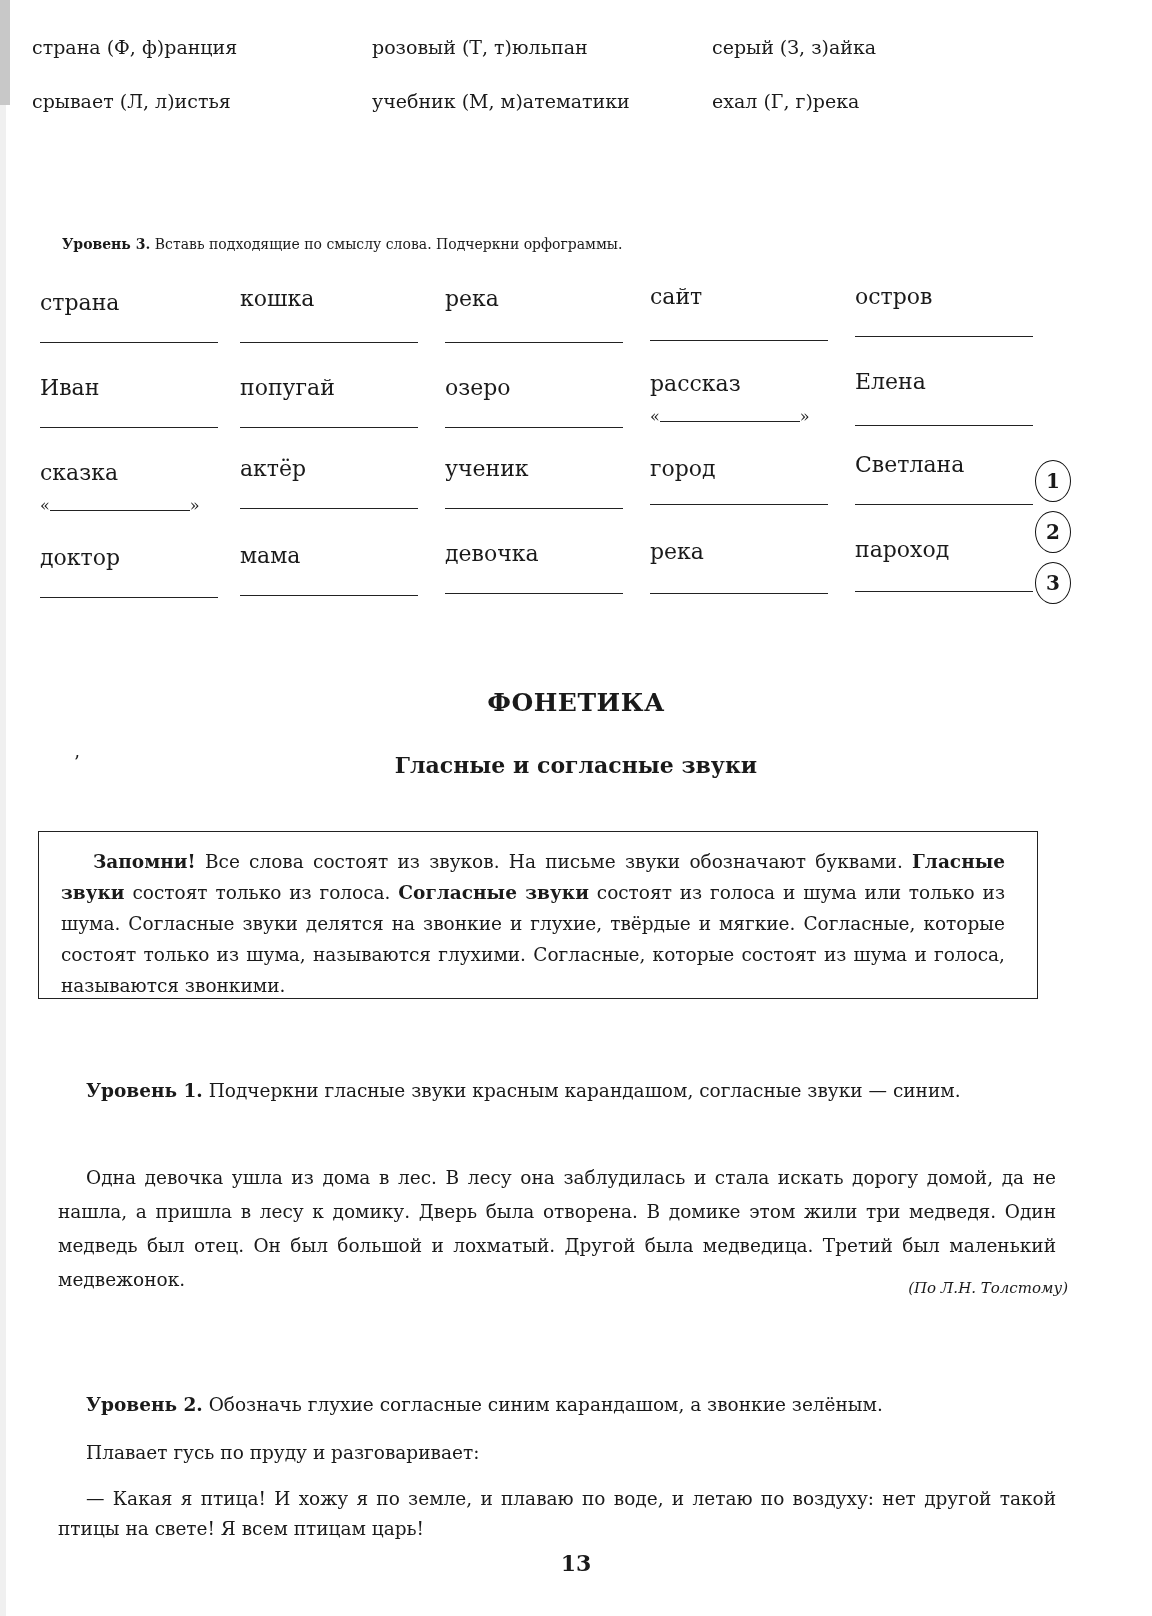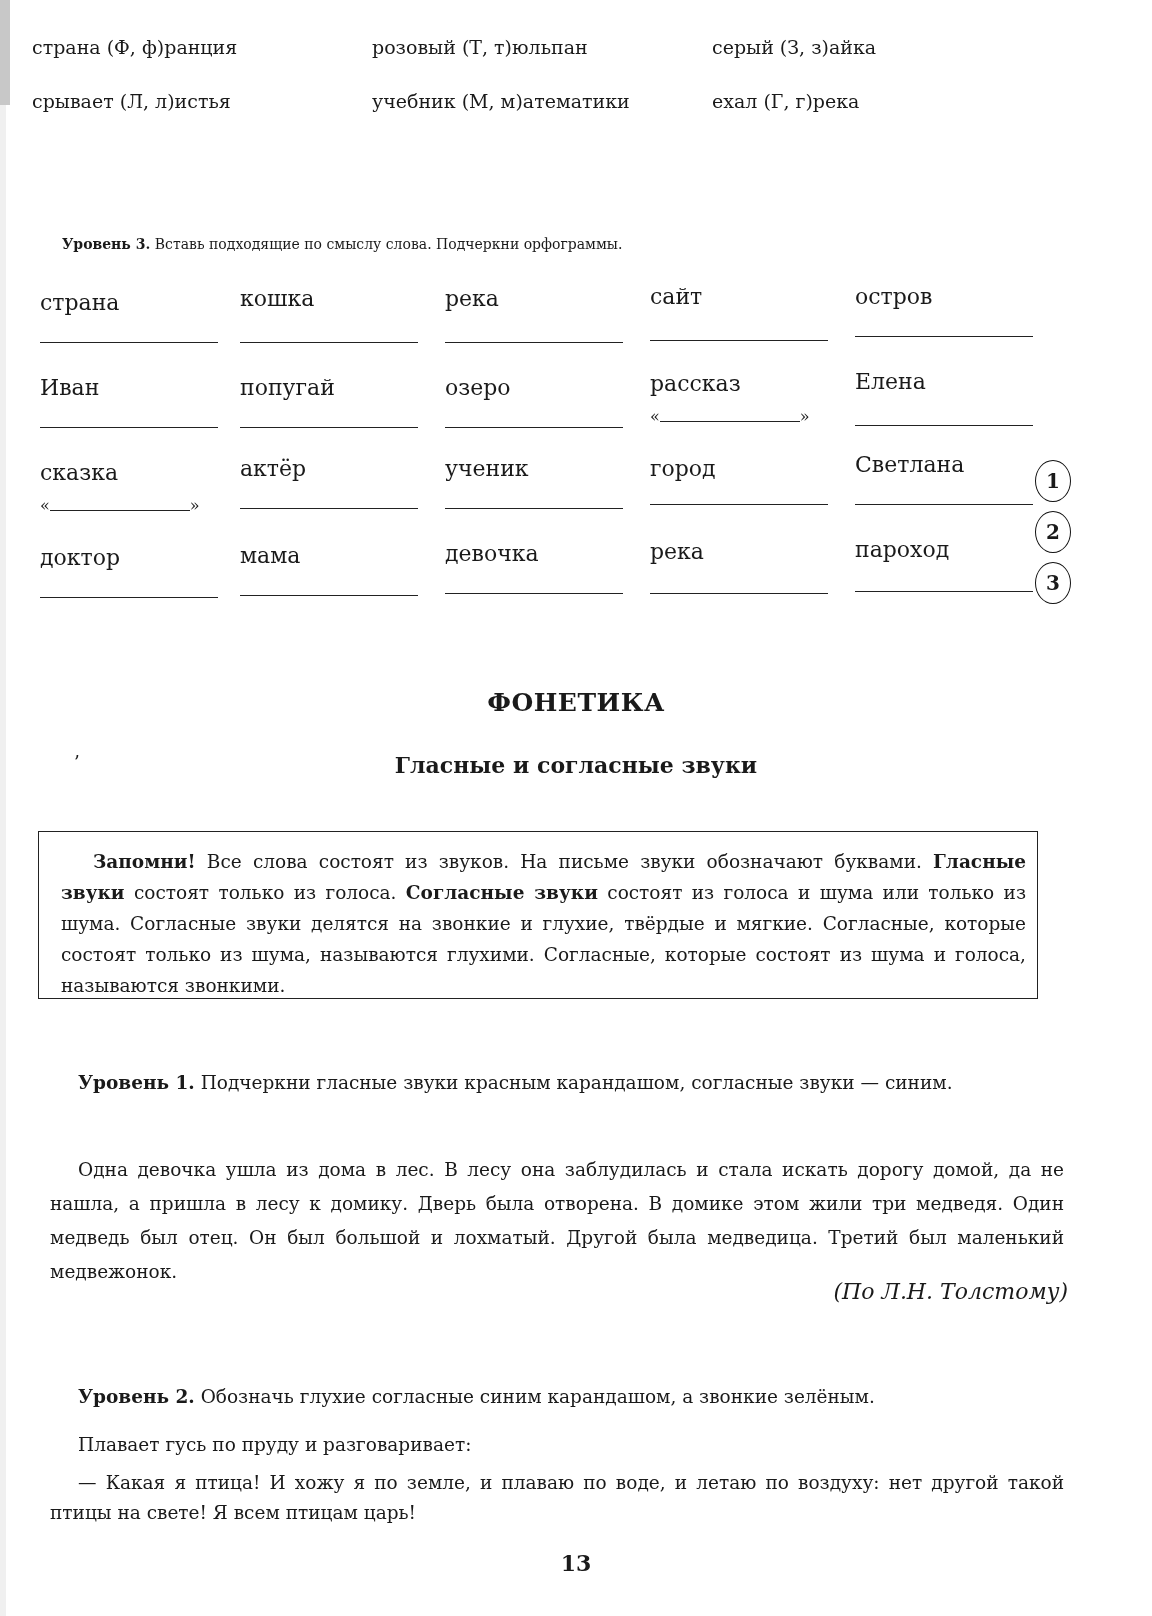--- a/index.html
+++ b/index.html
@@ -35,28 +35,28 @@
     font-weight: bold; font-size: 20px; margin-bottom: 9px; cursor: pointer;
     font-family: "DejaVu Serif", serif;
   }
 
   .h-section { position: absolute; left: 0; width: 1152px; text-align: center; top: 688px; font-size: 25px; font-weight: bold; letter-spacing: 0.5px; }
   .h-sub { position: absolute; left: 0; width: 1152px; text-align: center; top: 752px; font-size: 22px; font-weight: bold; }
   .tick { position: absolute; left: 74px; top: 752px; font-size: 18px; }
 
   .rule-box {
     position: absolute; left: 38px; top: 831px; width: 1000px; height: 168px;
-    border: 1.6px solid #222; box-sizing: border-box; padding: 14px 11px 10px 22px;
+    border: 1.6px solid #222; box-sizing: border-box; padding: 14px 32px 10px 22px;
     font-size: 18.5px; line-height: 31px; text-align: justify;
   }
   .rule-box p { margin: 0; text-indent: 32px; }
 
   .para { position: absolute; left: 42px; width: 1030px; font-size: 18.5px; line-height: 34px; text-align: justify; }
-  .para p { margin: 8px; text-indent: 28px; }
-  .attrib { position: absolute; right: 84px; top: 1279px; font-style: italic; font-size: 22px; }
+  .para p { margin: 16px; text-indent: 28px; }
+  .attrib { position: absolute; right: 84px; top: 1279px; font-style: italic; font-size: 15px; }
   .page-num { position: absolute; left: 0; width: 1152px; text-align: center; top: 1550px; font-size: 22px; font-weight: bold; }
 </style>
 </head>
 <body>
 
 <div class="scan-edge"></div>
 <div class="scan-edge2"></div>
 
 <div class="top-grid">
   <div class="top-row">

